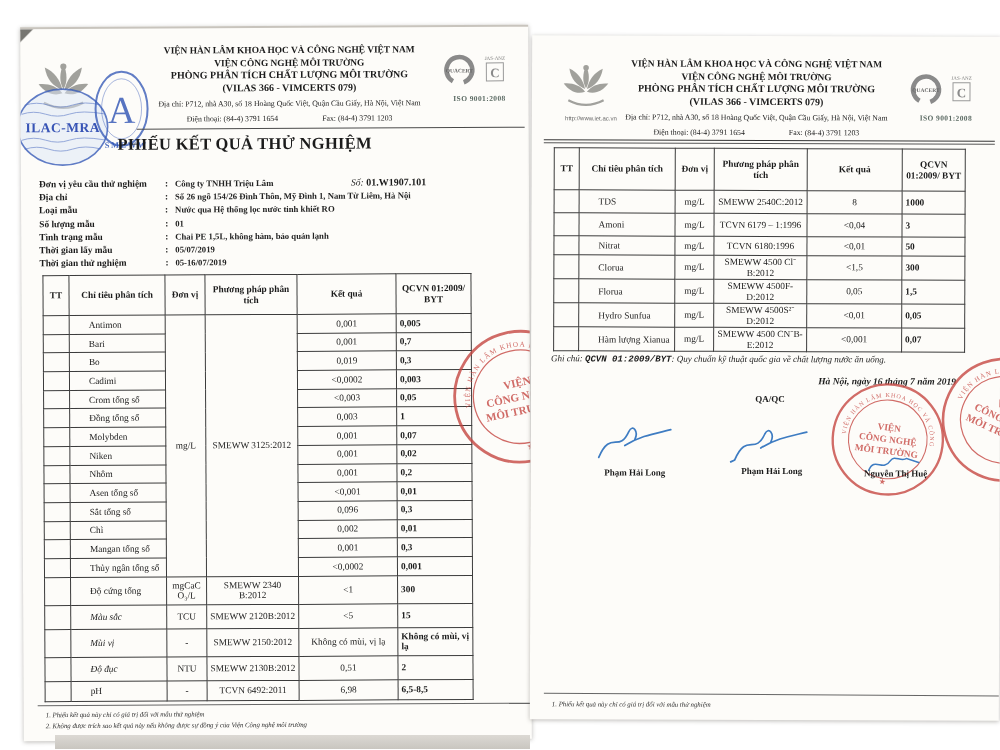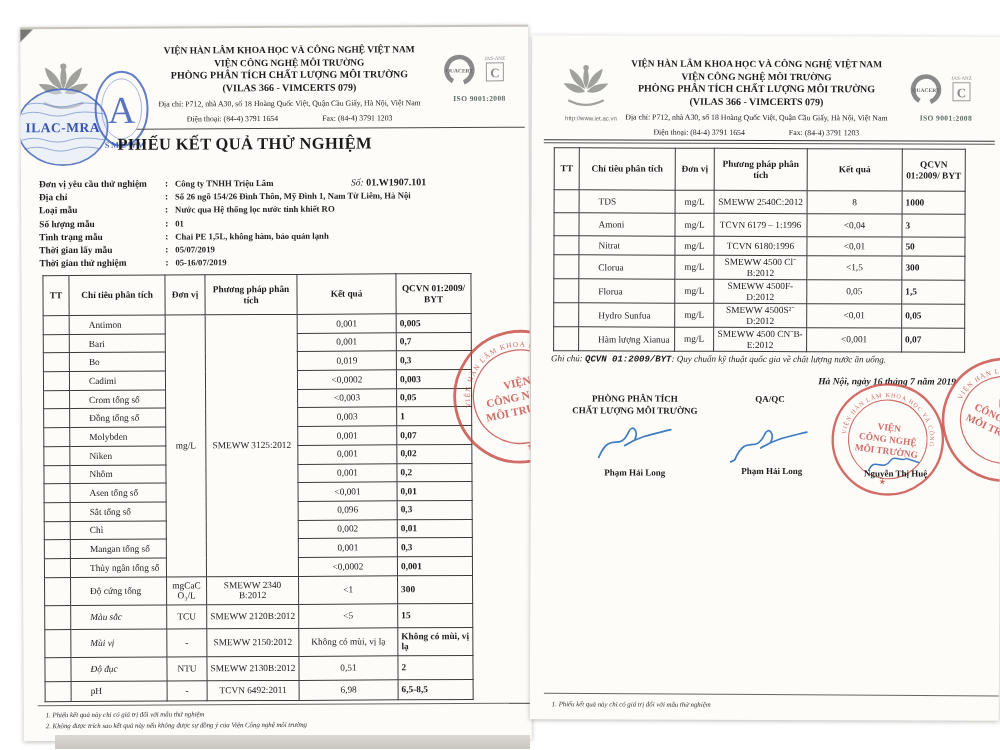--- a/index.html
+++ b/index.html
@@ -464,24 +464,20 @@
           </tr>
       </tbody>
     </table>
 
     <div class="ghichu">
       <span>Ghi chú: </span><span class="b">QCVN 01:2009/BYT</span><span>: Quy chuẩn kỹ thuật quốc gia về chất lượng nước ăn uống.</span>
     </div>
 
     <div class="date">Hà Nội, ngày 16 tháng 7 năm 2019</div>
 
-    <div class="sigblock" style="left:24px;top:358px;width:160px">
-      <div>PHÒNG PHÂN TÍCH</div>
-      <div>CHẤT LƯỢNG MÔI TRƯỜNG</div>
-    </div>
     <div class="sigblock" style="left:196px;top:358px;width:86px">
       <div>QA/QC</div>
     </div>
 
     <svg class="sig" style="left:58px;top:384px" width="92" height="46" viewBox="0 0 92 46">
       <path d="M10,38 C22,10 30,34 40,12 C44,4 50,12 46,20 M36,26 C52,16 66,14 82,10" stroke="#3e7cc2" stroke-width="1.7" fill="none" stroke-linecap="round"></path>
     </svg>
     <svg class="sig" style="left:196px;top:384px" width="92" height="46" viewBox="0 0 92 46">
       <path d="M8,40 C20,12 28,36 38,14 C42,6 48,14 44,22 M34,28 C50,18 64,16 80,12 M4,42 L8,40" stroke="#3e7cc2" stroke-width="1.7" fill="none" stroke-linecap="round"></path>
     </svg>

